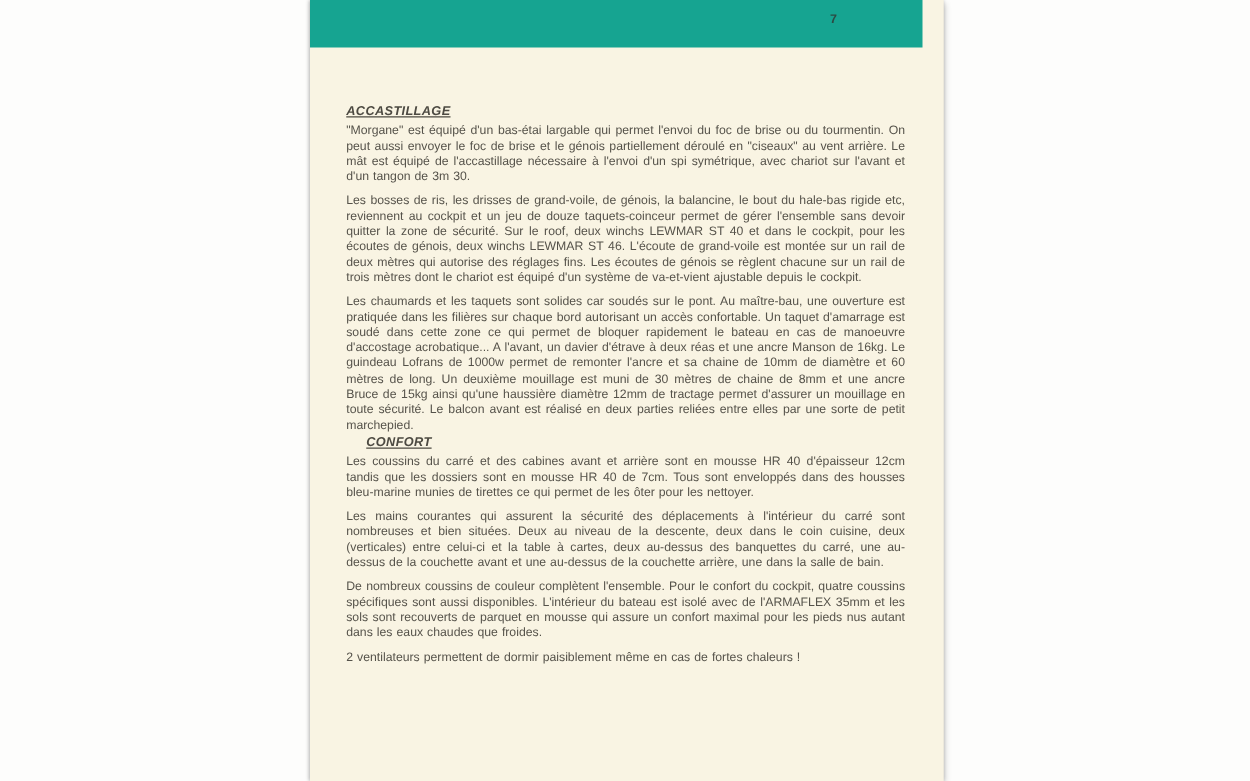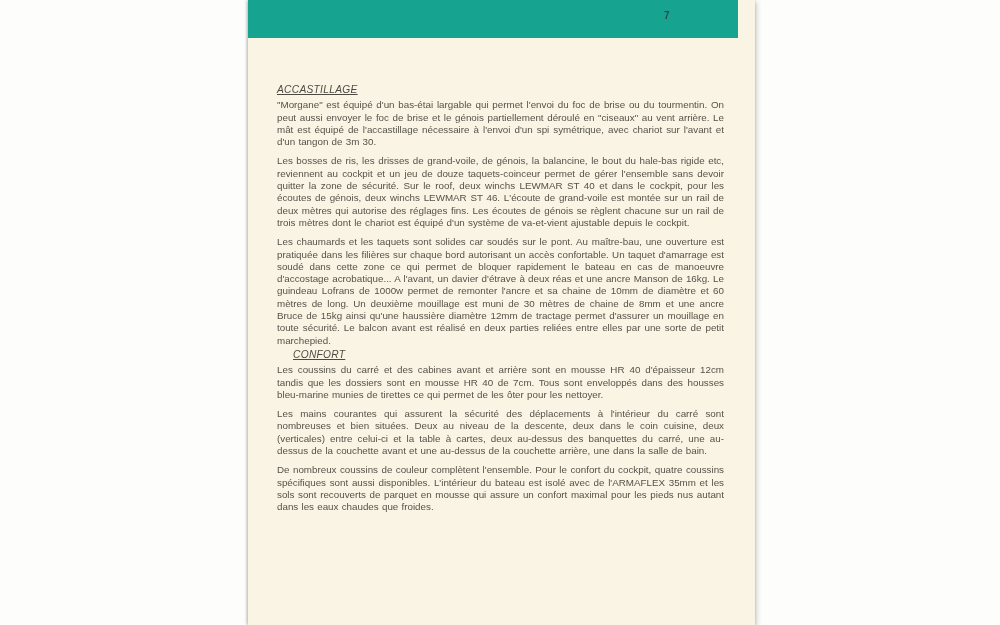--- a/index.html
+++ b/index.html
@@ -45,21 +45,21 @@
   .content {
     position: absolute;
     left: 29px;
     top: 84px;
     width: 447px;
     color: #55524a;
   }
   .content h2 {
     font-size: 10.2px;
     line-height: 12.3px;
-    font-weight: normal;
+    font-weight: bold;
     font-style: italic;
     text-decoration: underline;
     text-transform: uppercase;
     letter-spacing: 0.3px;
     color: #4d4a42;
     margin: 0 0 3px 0;
   }
   .content h2.second {
     margin-top: -5px;
     padding-left: 16px;
@@ -82,15 +82,16 @@
     </div>
     <div class="content">
       <h2>ACCASTILLAGE</h2>
       <p>"Morgane" est équipé d'un bas-étai largable qui permet l'envoi du foc de brise ou du tourmentin. On peut aussi envoyer le foc de brise et le génois partiellement déroulé en "ciseaux" au vent arrière. Le mât est équipé de l'accastillage nécessaire à l'envoi d'un spi symétrique, avec chariot sur l'avant et d'un tangon de 3m 30.</p>
       <p>Les bosses de ris, les drisses de grand-voile, de génois, la balancine, le bout du hale-bas rigide etc, reviennent au cockpit et un jeu de douze taquets-coinceur permet de gérer l'ensemble sans devoir quitter la zone de sécurité. Sur le roof, deux winchs LEWMAR ST 40 et dans le cockpit, pour les écoutes de génois, deux winchs LEWMAR ST 46. L'écoute de grand-voile est montée sur un rail de deux mètres qui autorise des réglages fins. Les écoutes de génois se règlent chacune sur un rail de trois mètres dont le chariot est équipé d'un système de va-et-vient ajustable depuis le cockpit.</p>
       <p>Les chaumards et les taquets sont solides car soudés sur le pont. Au maître-bau, une ouverture est pratiquée dans les filières sur chaque bord autorisant un accès confortable. Un taquet d'amarrage est soudé dans cette zone ce qui permet de bloquer rapidement le bateau en cas de manoeuvre d'accostage acrobatique... A l'avant, un davier d'étrave à deux réas et une ancre Manson de 16kg. Le guindeau Lofrans de 1000w permet de remonter l'ancre et sa chaine de 10mm de diamètre et 60 mètres de long. Un deuxième mouillage est muni de 30 mètres de chaine de 8mm et une ancre Bruce de 15kg ainsi qu'une haussière diamètre 12mm de tractage permet d'assurer un mouillage en toute sécurité. Le balcon avant est réalisé en deux parties reliées entre elles par une sorte de petit marchepied.</p>
       <h2 class="second">CONFORT</h2>
       <p>Les coussins du carré et des cabines avant et arrière sont en mousse HR 40 d'épaisseur 12cm tandis que les dossiers sont en mousse HR 40 de 7cm. Tous sont enveloppés dans des housses bleu-marine munies de tirettes ce qui permet de les ôter pour les nettoyer.</p>
       <p>Les mains courantes qui assurent la sécurité des déplacements à l'intérieur du carré sont nombreuses et bien situées. Deux au niveau de la descente, deux dans le coin cuisine, deux (verticales) entre celui-ci et la table à cartes, deux au-dessus des banquettes du carré, une au-dessus de la couchette avant et une au-dessus de la couchette arrière, une dans la salle de bain.</p>
       <p>De nombreux coussins de couleur complètent l'ensemble. Pour le confort du cockpit, quatre coussins spécifiques sont aussi disponibles. L'intérieur du bateau est isolé avec de l'ARMAFLEX 35mm et les sols sont recouverts de parquet en mousse qui assure un confort maximal pour les pieds nus autant dans les eaux chaudes que froides.</p>
+      <p>2 ventilateurs permettent de dormir paisiblement même en cas de fortes chaleurs !</p>
     </div>
   </div>
 </div>
 
 </body></html>

